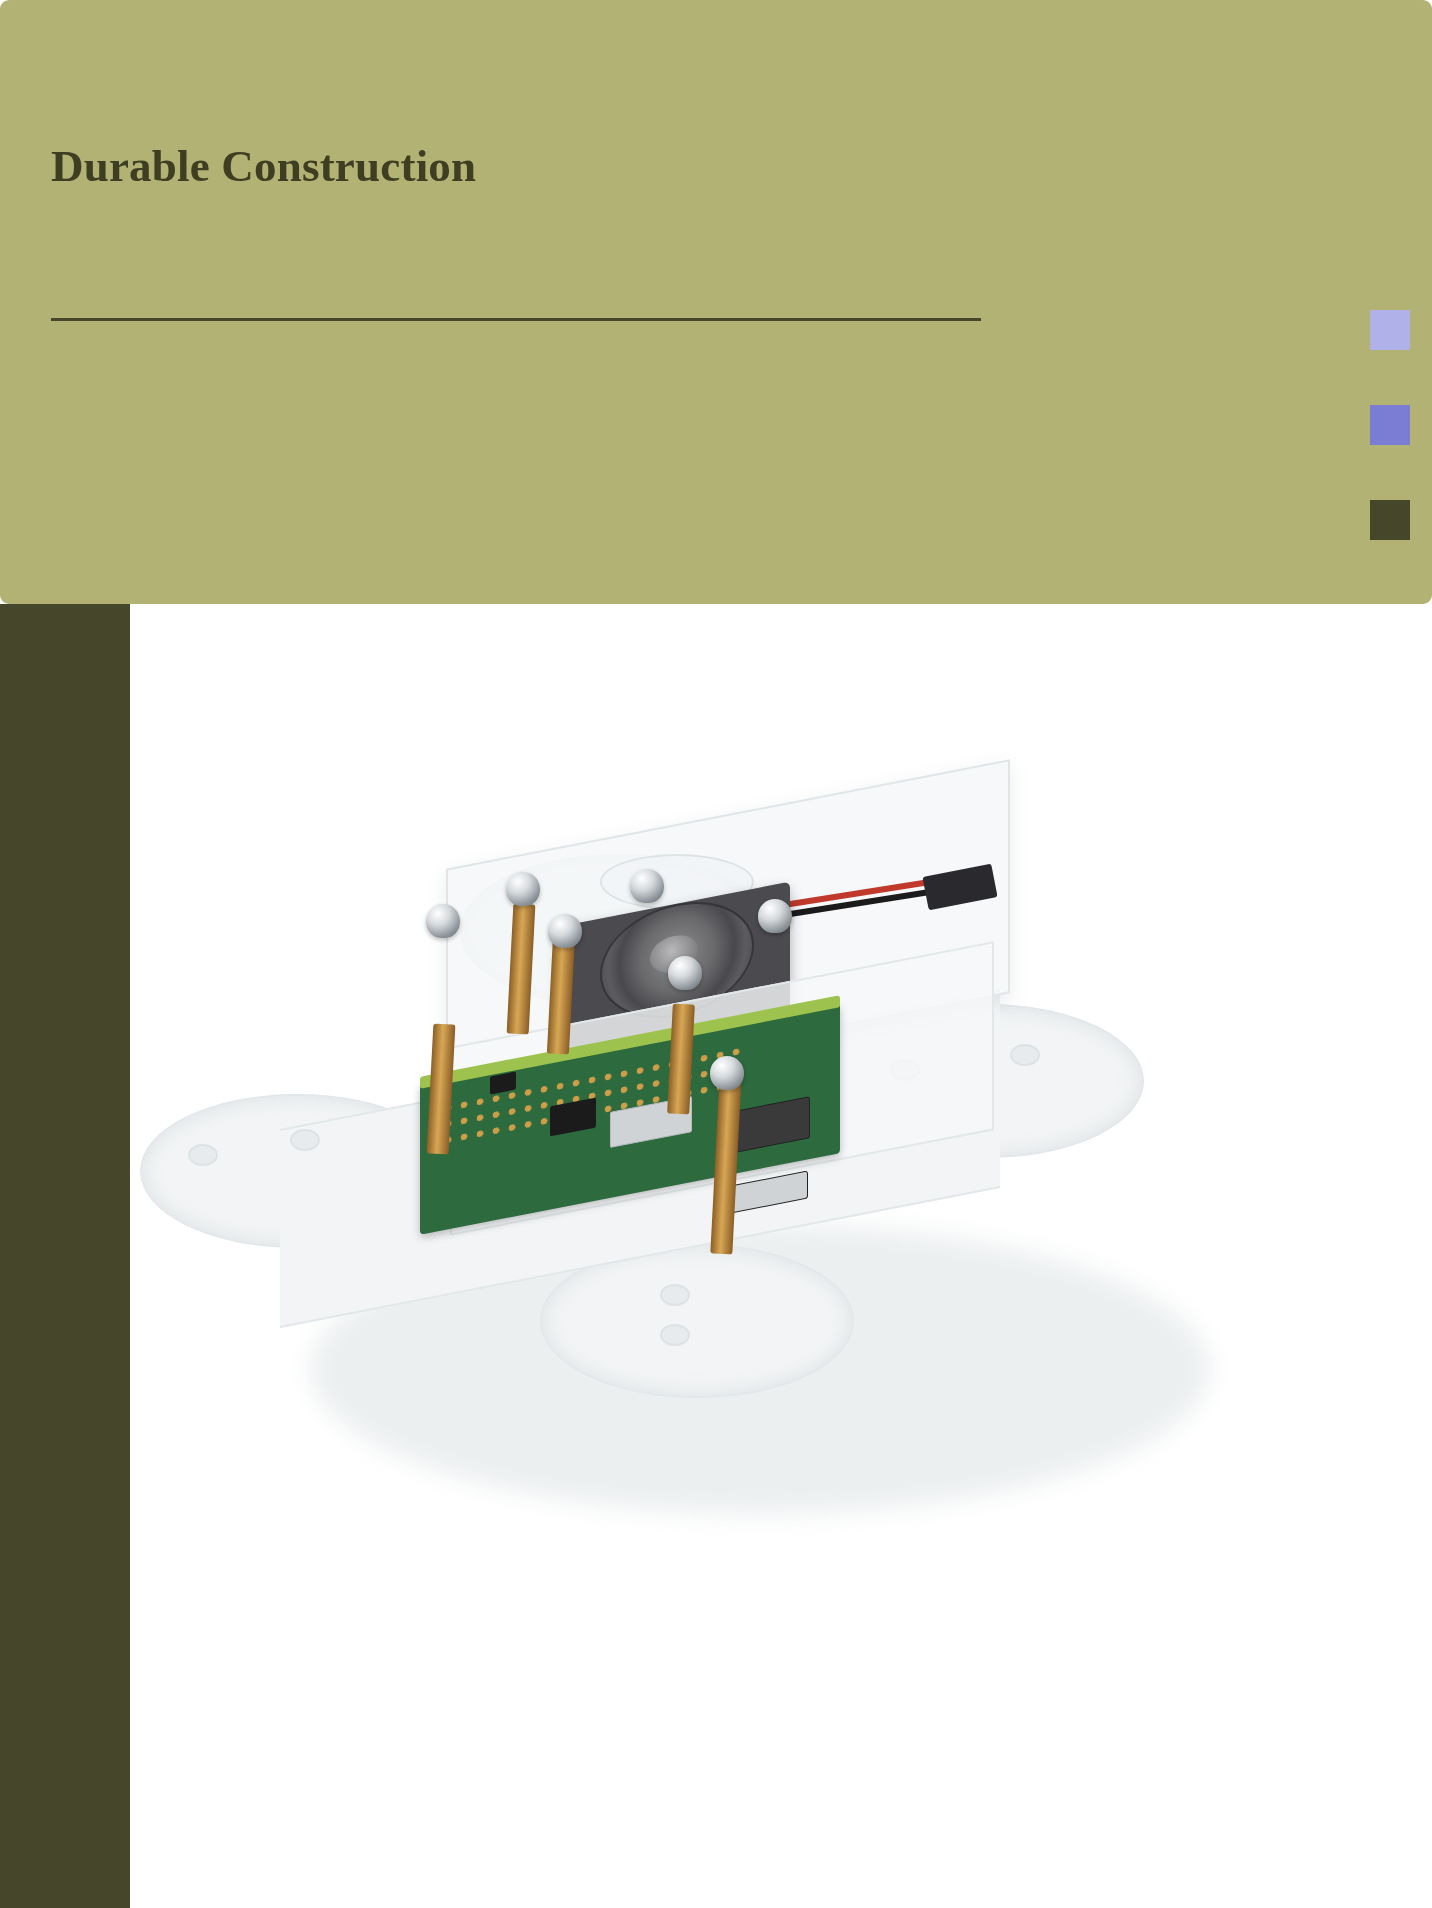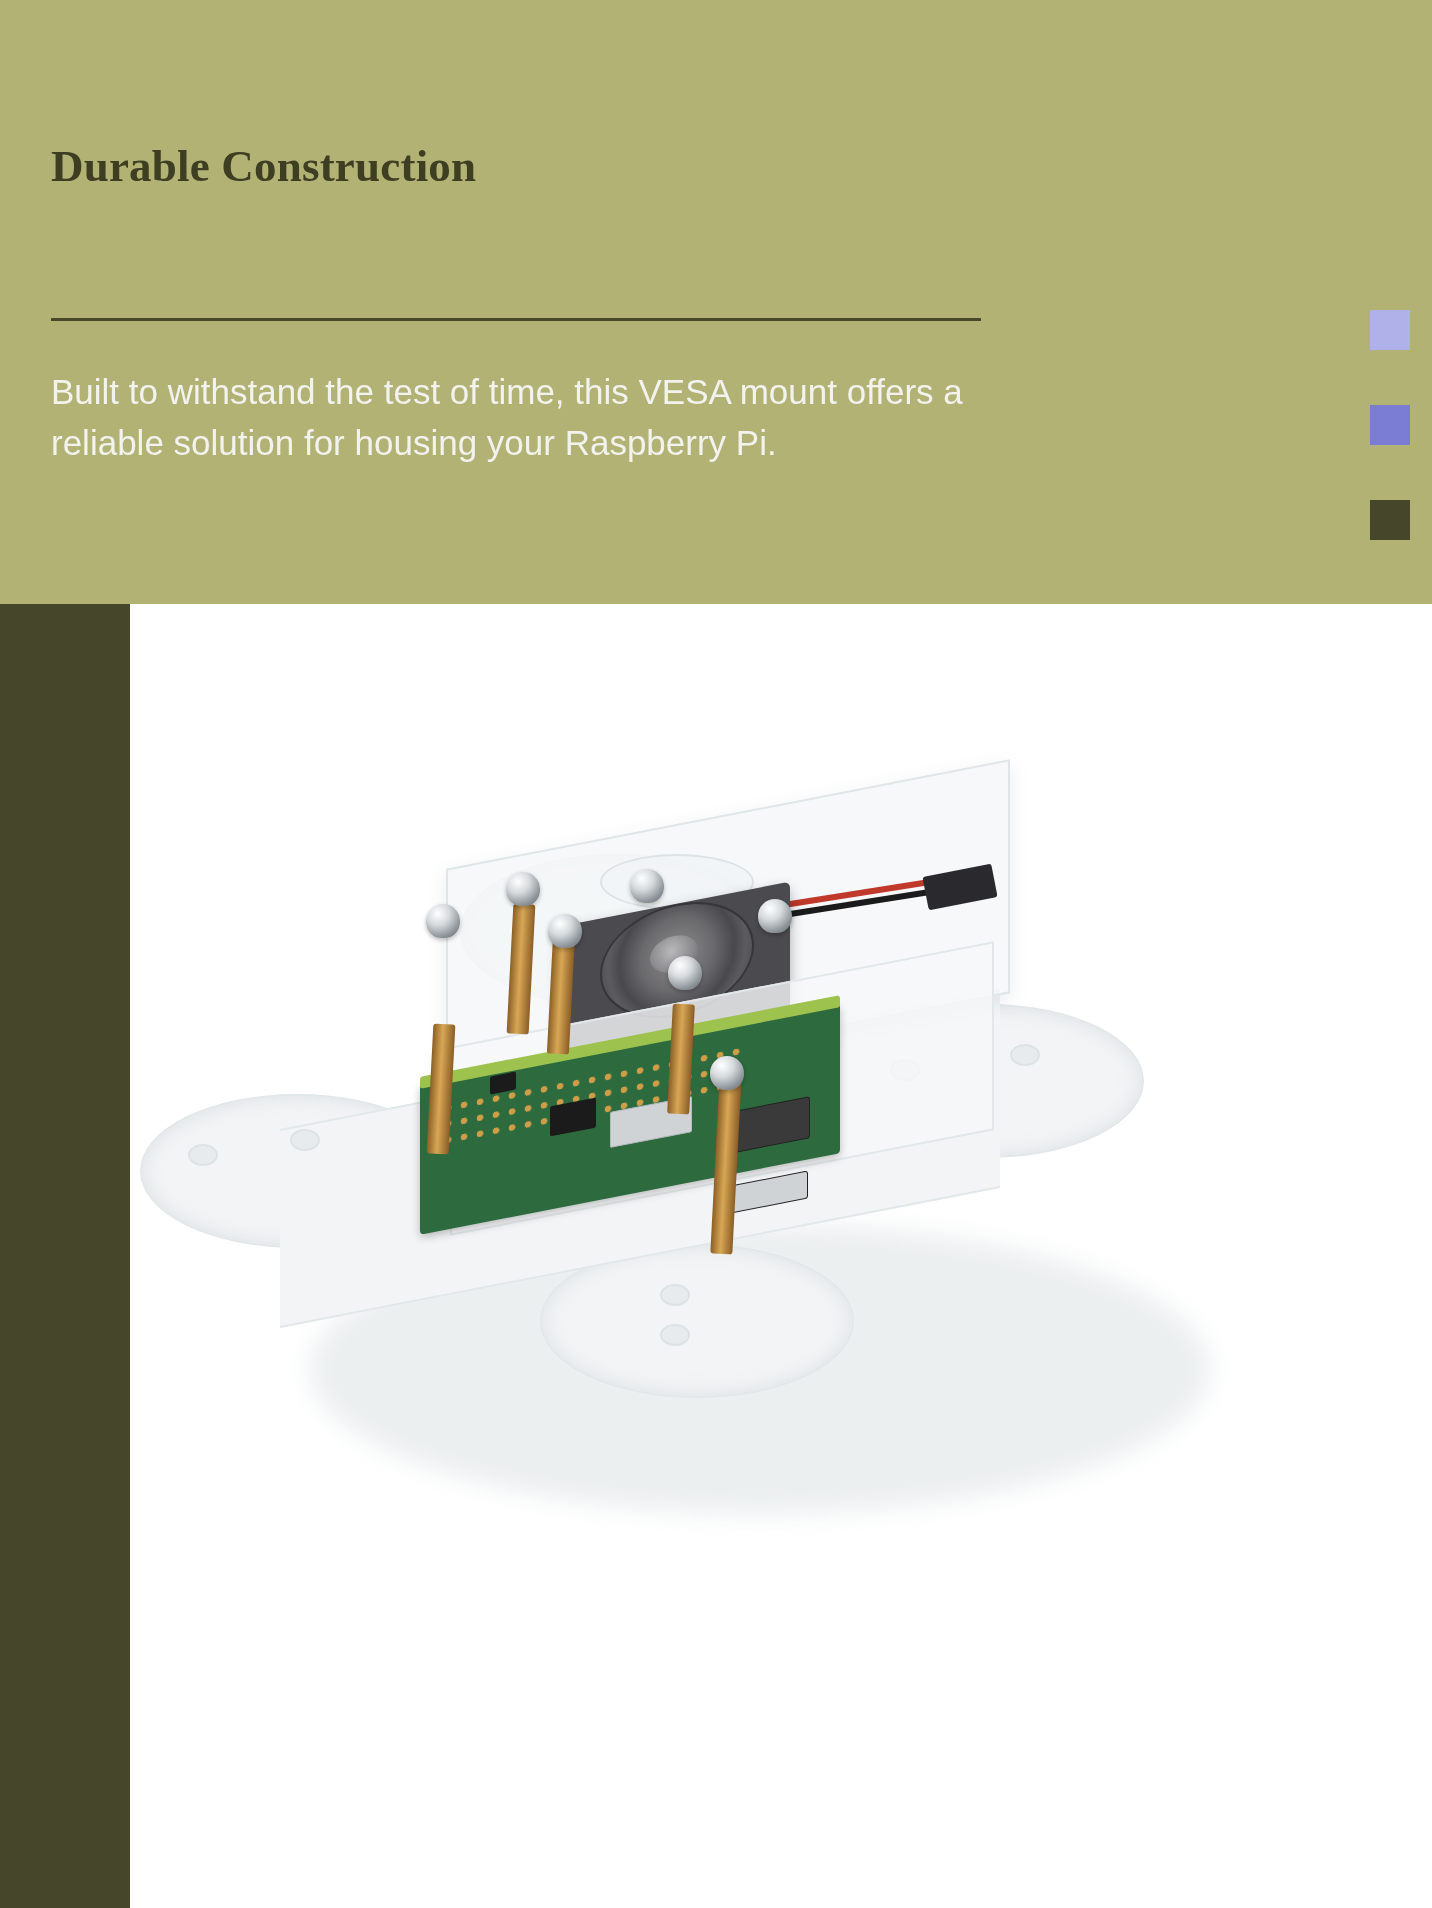--- a/index.html
+++ b/index.html
@@ -17,20 +17,21 @@
 
   
   .hero {
     position: absolute;
     left: 0;
     top: 0;
     width: 1432px;
     height: 604px;
     background: #b2b274;
     box-sizing: border-box;
+    border-radius: 9px;
   }
 
   .hero-title {
     position: absolute;
     left: 51px;
     top: 140px;
     font-family: "Liberation Serif", serif;
     font-weight: bold;
     font-size: 45px;
     line-height: 52px;
@@ -291,21 +292,20 @@
 </style>
 </head>
 <body>
 
 <div class="hero">
 
   <div class="hero-title">Durable Construction</div>
 
   <div class="hero-rule"></div>
 
-  <div class="hero-body">Built to withstand the test of time, this VESA mount offers a reliable solution for housing your Raspberry Pi.</div>
 
   <div class="swatches">
     <div class="swatch" style="background:#b0b1e8"></div>
     <div class="swatch" style="background:#7b7cd4"></div>
     <div class="swatch" style="background:#46472a"></div>
   </div>
 </div>
 
 <div class="side-bar"></div>
 

